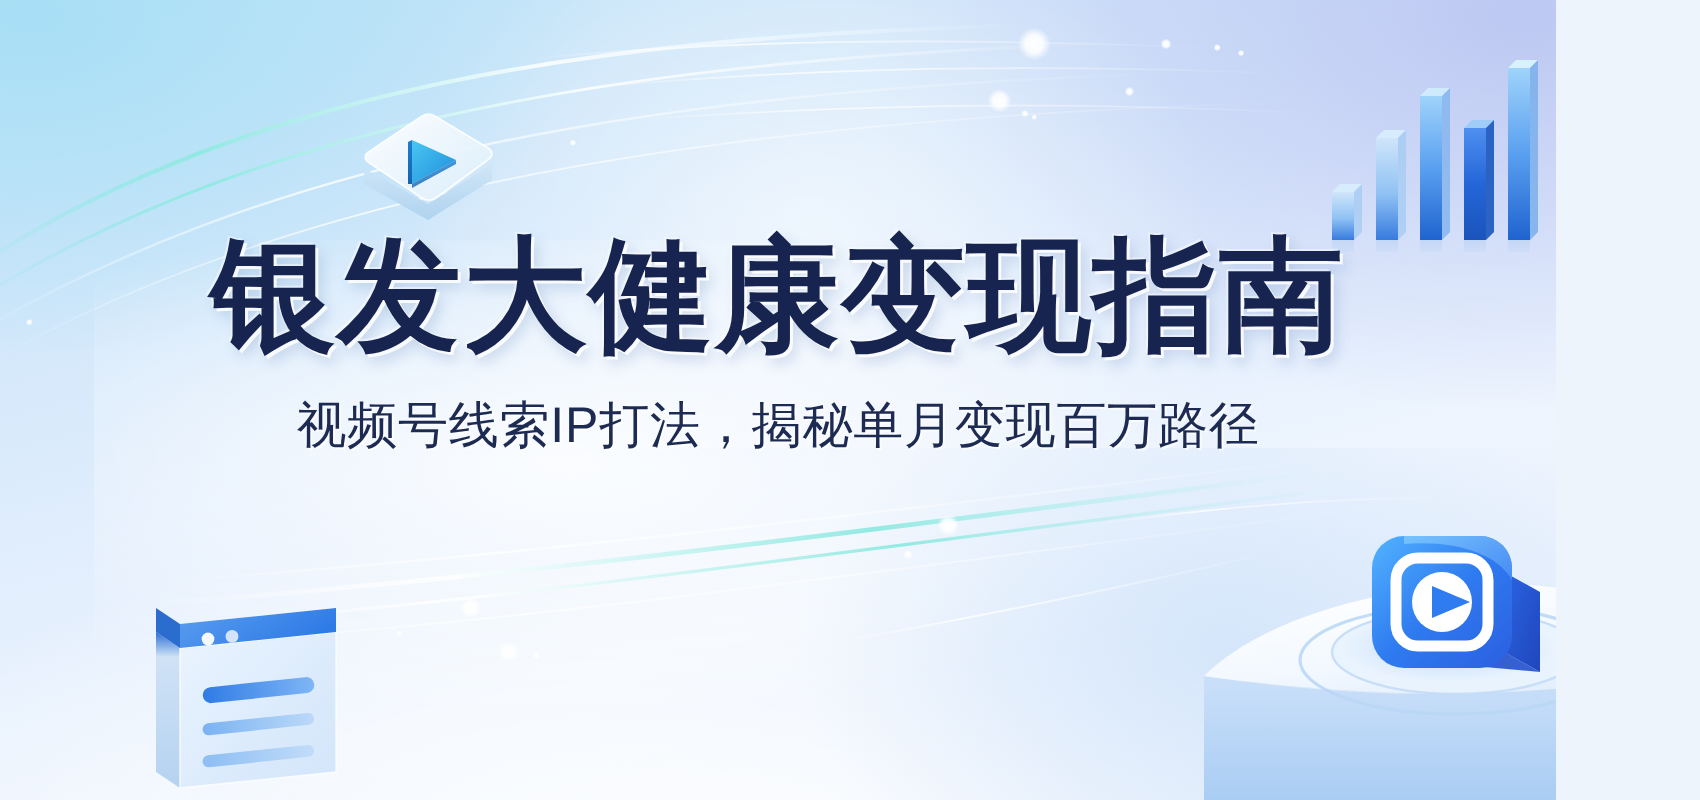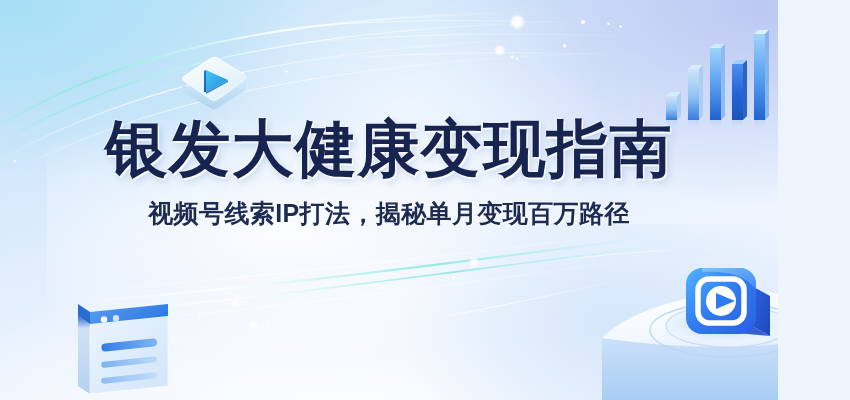--- a/index.html
+++ b/index.html
@@ -53,21 +53,21 @@
     text-shadow:
        1.5px 1.5px 0 rgba(255,255,255,0.85),
       -1px -1px 0 rgba(255,255,255,0.45),
        3px 4px 7px rgba(70,110,175,0.22);
     white-space:nowrap;
   }
   .sub-title {
     margin-top:21px;
     font-size:25px;
     line-height:1;
-    font-weight:700;
+    font-weight:400;
     letter-spacing:0.4px;
     color:#1d2b52;
     text-shadow:1px 1px 0 rgba(255,255,255,0.7);
     white-space:nowrap;
   }
 
   
   .play-card { position:absolute; left:176px; top:44px; width:76px; height:72px; }
 
   

